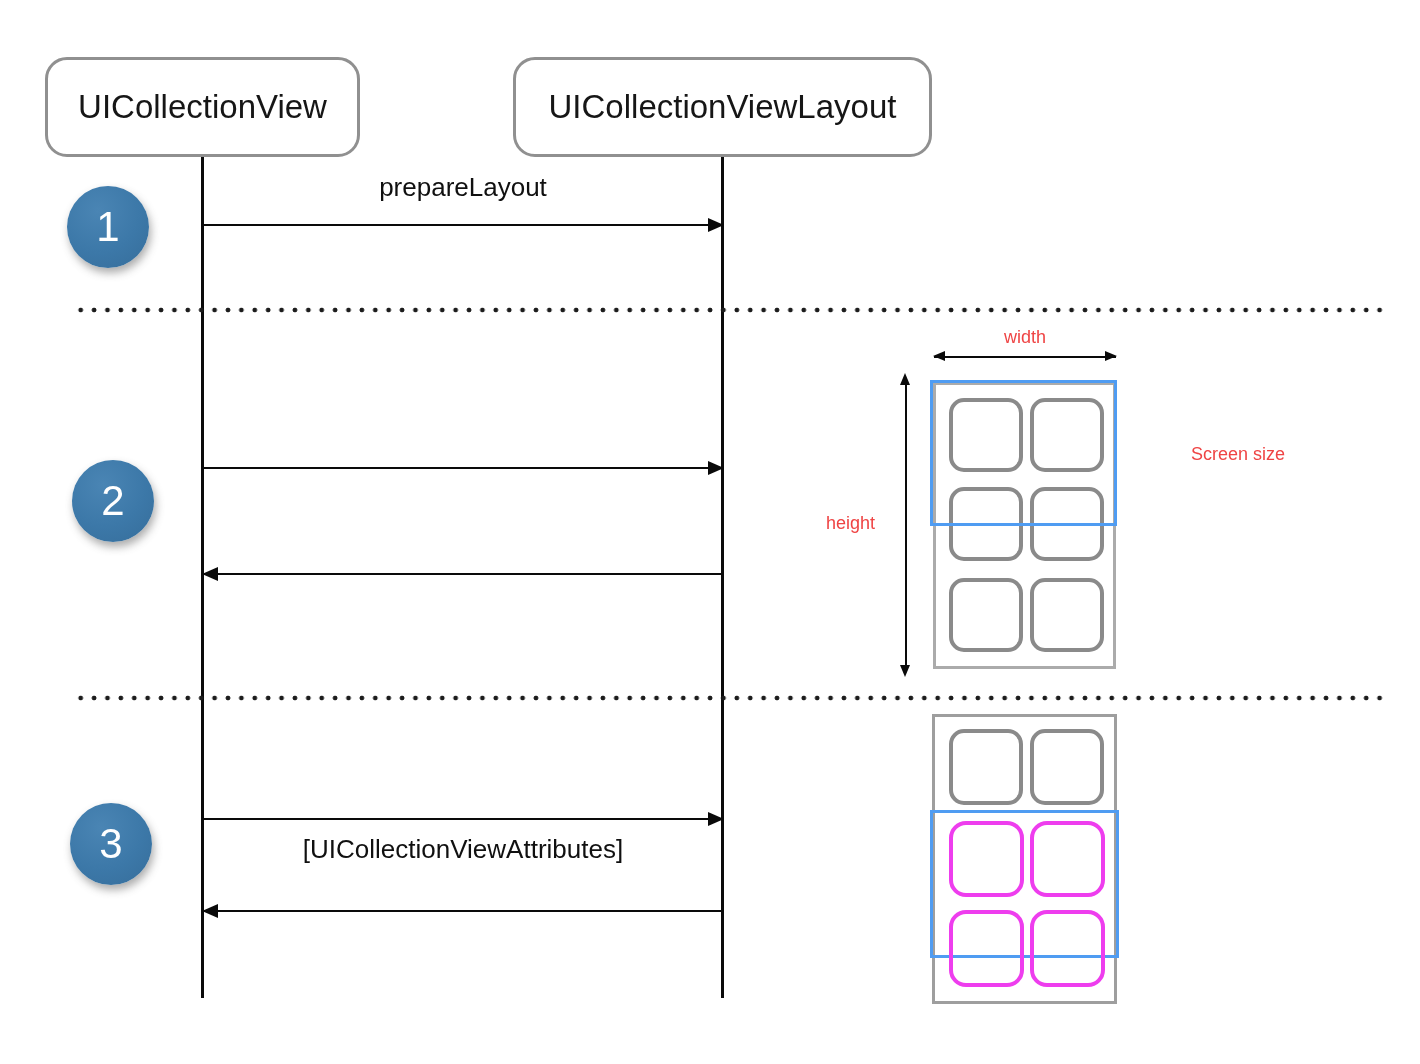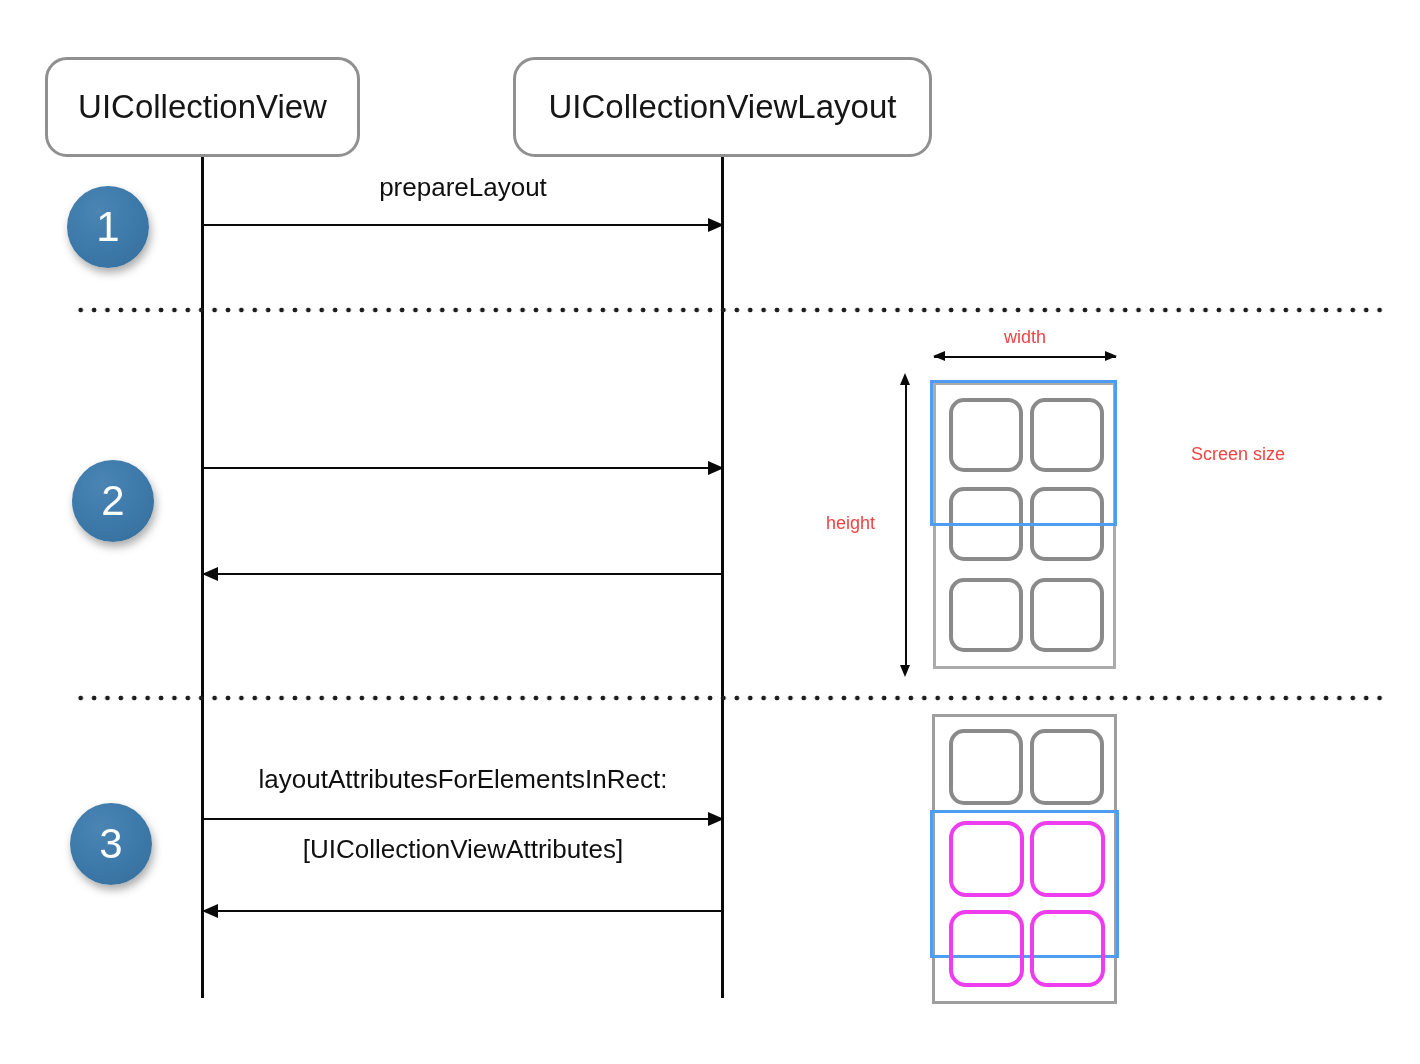--- a/index.html
+++ b/index.html
@@ -124,21 +124,20 @@
   <div class="msg-label" style="top:170px">prepareLayout</div>
   <div class="msg-arrow dir-right" style="top:224px"></div>
 
   <div class="dotted-sep" style="top:307px"></div>
 
   <div class="msg-arrow dir-right" style="top:467px"></div>
   <div class="msg-arrow dir-left" style="top:573px"></div>
 
   <div class="dotted-sep" style="top:695px"></div>
 
-  <div class="msg-label" style="top:762px">layoutAttributesForElementsInRect:</div>
   <div class="msg-arrow dir-right" style="top:818px"></div>
   <div class="msg-label" style="top:832px">[UICollectionViewAttributes]</div>
   <div class="msg-arrow dir-left" style="top:910px"></div>
 
   <div class="anno" style="left:933px; top:327px; width:184px; text-align:center;">width</div>
   <div class="h-double" style="left:934px; top:356px; width:182px;"></div>
   <div class="anno" style="left:826px; top:513px; width:80px; ">height</div>
   <div class="v-double" style="left:905px; top:383px; height:284px;"></div>
   <div class="anno" style="left:1143px; top:444px;margin-left:48px;">Screen size</div>
 

